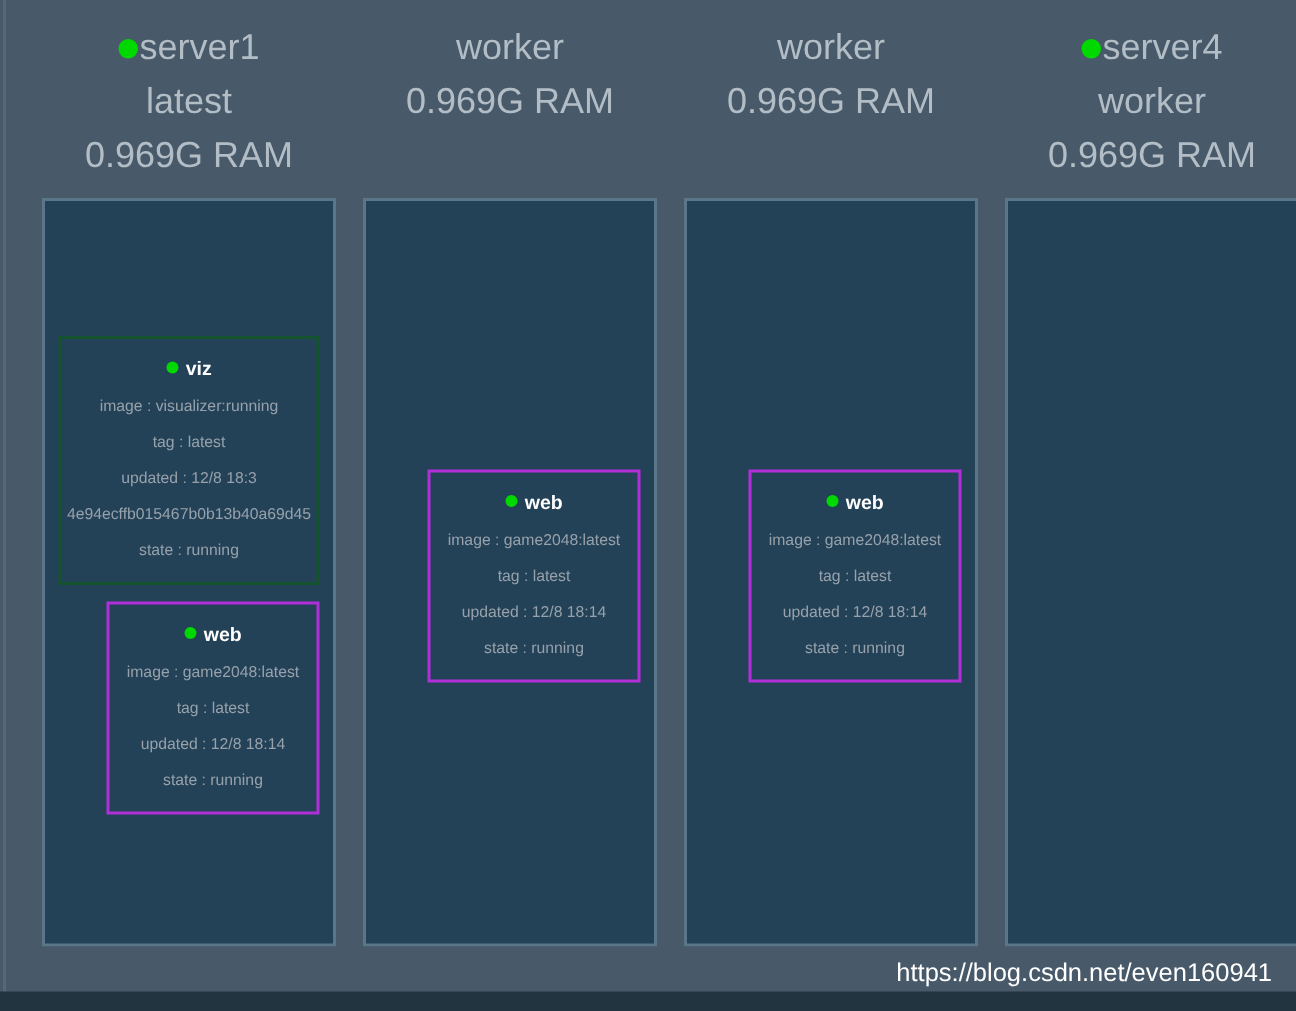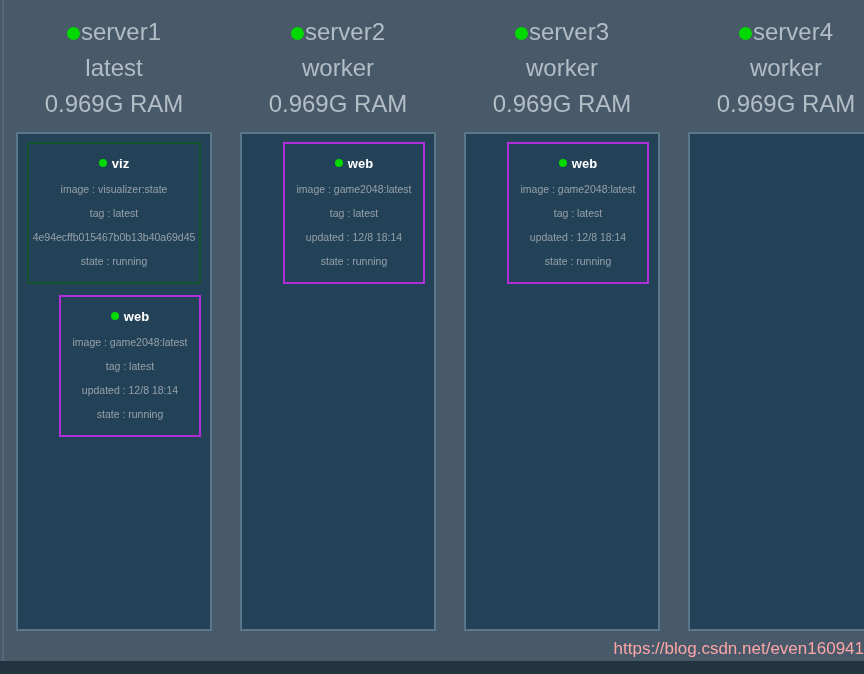--- a/index.html
+++ b/index.html
@@ -6,93 +6,92 @@
   body{
     width:864px;height:674px;
     background:#48596a;
     font-family:"Liberation Sans","DejaVu Sans",sans-serif;
     position:relative;overflow:hidden;
   }
   .edge-line{position:absolute;left:2px;top:0;bottom:0;width:2px;background:#55687a;}
   .header-row,.panel-row{
     display:grid;
     grid-template-columns:repeat(4,196px);
-    column-gap:28px;
-    padding:0 16px;
+    column-gap:18px;
+    padding:0 28px;
   }
   .header-row{padding-top:14px;}
   .node-header{text-align:center;color:#b3bdc6;font-size:24px;line-height:36px;}
   .node-name{white-space:nowrap;}
   .dot{display:inline-block;border-radius:50%;background:#00d900;}
   .dot.lg{width:13px;height:13px;margin-right:1px;vertical-align:baseline;}
   .dot.sm{width:8px;height:8px;margin-right:5px;vertical-align:1px;}
   .panel-row{margin-top:10px;}
   .panel{
     height:499px;box-sizing:border-box;
     background:#244257;
     border:2px solid #5b7689;
-    display:flex;flex-direction:column;justify-content:flex-start;
+    display:flex;flex-direction:column;justify-content:center;
     padding:8px 9px 4px 9px;gap:11px;
   }
   .card{
     box-sizing:border-box;
     border:2px solid #888;
     padding:7px 0 9px 0;
     text-align:center;overflow:hidden;
   }
   .card.viz{border-color:#14532d;}
   .card.web{border-color:#b02fd9;margin-left:32px;}
   .card-title{color:#ffffff;font-weight:bold;font-size:13px;line-height:26px;white-space:nowrap;}
   .card-line{color:#96a1ab;font-size:10.5px;line-height:24px;white-space:nowrap;}
   .watermark{
-    position:absolute;right:0;bottom:15px;
-    color:#fca5a5;font-size:17px;
+    position:absolute;right:16px;bottom:15px;
+    color:#ffffff;font-size:17px;
   }
   .bottom-strip{position:absolute;left:0;right:0;bottom:0;height:13px;background:#22343f;}
 </style>
 </head>
 <body>
 
 <div class="edge-line"></div>
 
 <div class="header-row">
 
   <div class="node-header">
     <div class="node-name"><span class="dot lg"></span><span>server1</span></div>
     <div class="node-role">latest</div>
     <div class="node-ram">0.969G RAM</div>
   </div>
 
   <div class="node-header">
-    <div class="node-name"><span class="dot lg"></span><span>server2</span></div>
     <div class="node-role">worker</div>
     <div class="node-ram">0.969G RAM</div>
   </div>
 
   <div class="node-header">
-    <div class="node-name"><span class="dot lg"></span><span>server3</span></div>
     <div class="node-role">worker</div>
     <div class="node-ram">0.969G RAM</div>
   </div>
 
   <div class="node-header">
     <div class="node-name"><span class="dot lg"></span><span>server4</span></div>
     <div class="node-role">worker</div>
     <div class="node-ram">0.969G RAM</div>
   </div>
 
 </div>
 
 <div class="panel-row">
 
   <div class="panel">
     <div class="card viz">
       <div class="card-title"><span class="dot sm"></span><span>viz</span></div>
-      <div class="card-line">image : visualizer:state</div>
+      <div class="card-line">image : visualizer:running</div>
       <div class="card-line">tag : latest</div>
+      <div class="card-line">updated : 12/8 18:3</div>
       <div class="card-line">4e94ecffb015467b0b13b40a69d45</div>
       <div class="card-line">state : running</div>
     </div>
     <div class="card web">
       <div class="card-title"><span class="dot sm"></span><span>web</span></div>
       <div class="card-line">image : game2048:latest</div>
       <div class="card-line">tag : latest</div>
       <div class="card-line">updated : 12/8 18:14</div>
       <div class="card-line">state : running</div>
     </div>

